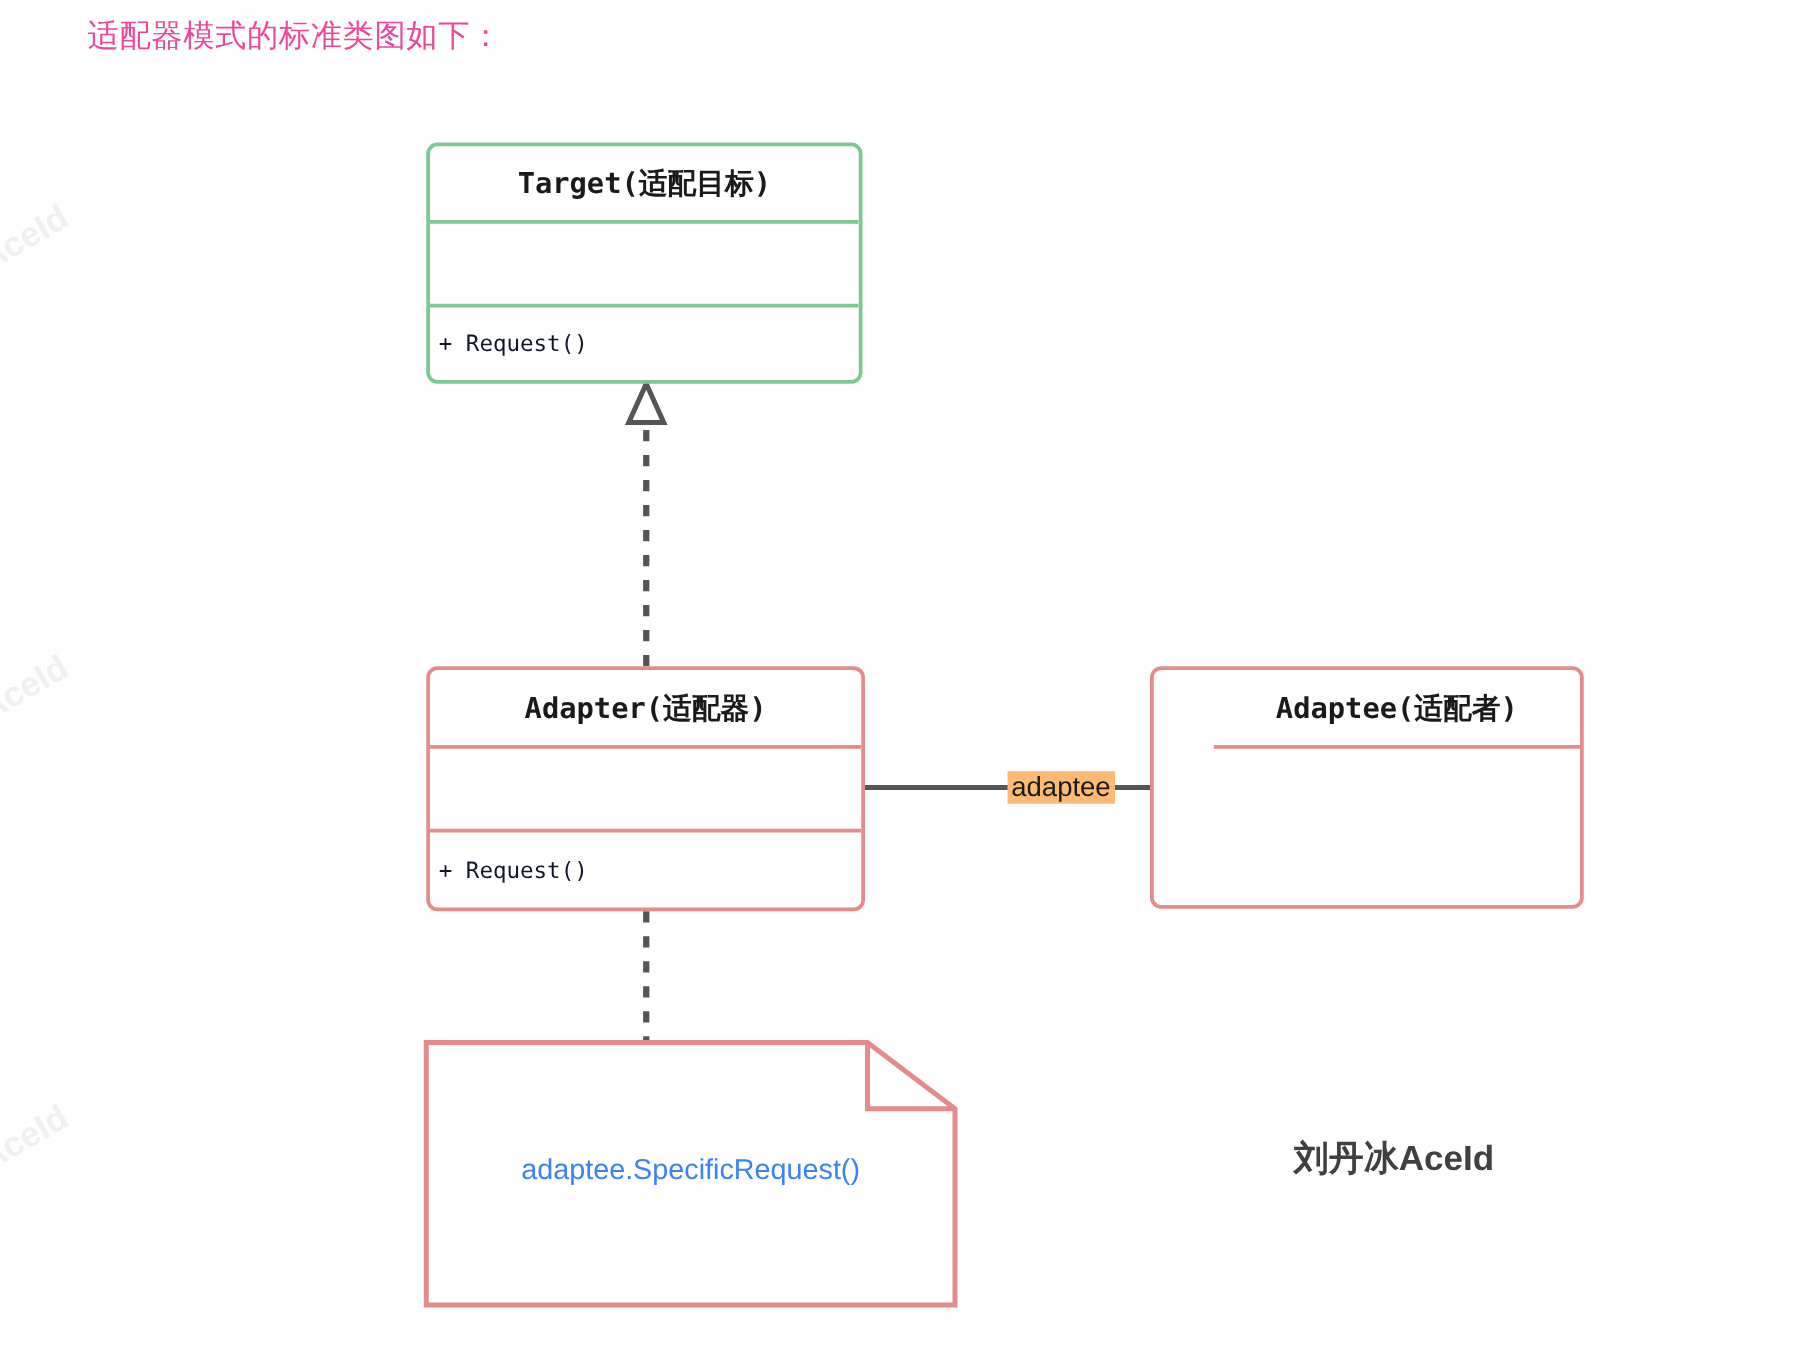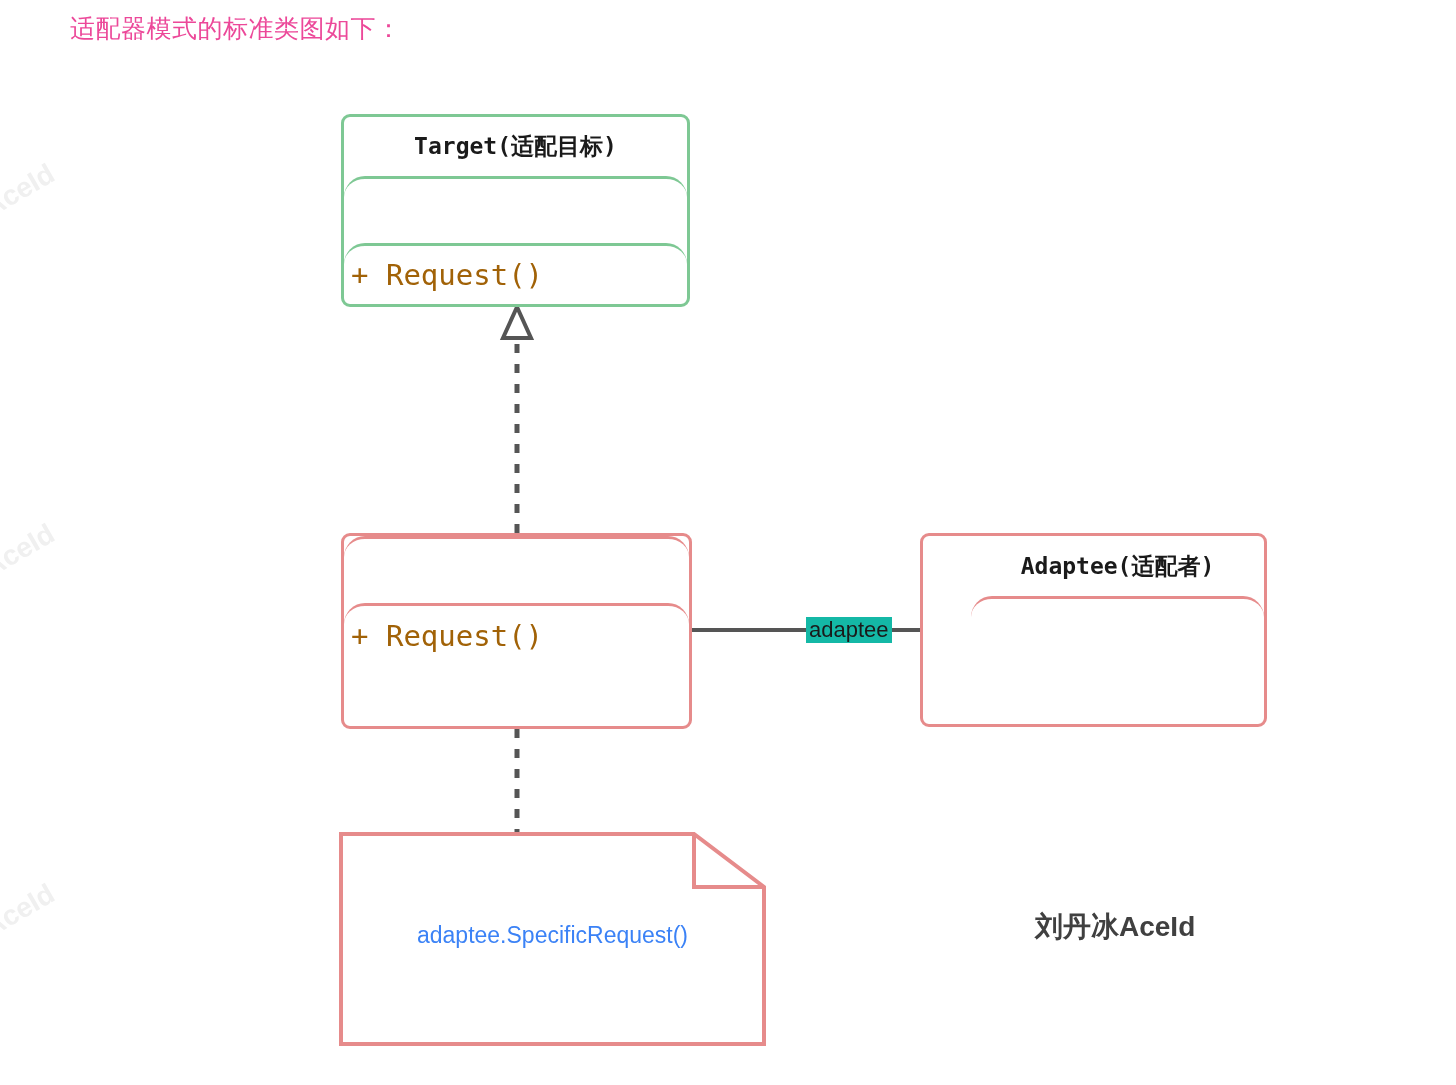--- a/index.html
+++ b/index.html
@@ -61,36 +61,35 @@
     position: absolute;
     box-sizing: border-box;
     background: #ffffff;
     border-radius: 9px;
     overflow: hidden;
   }
   .uml-class .compartment {
     box-sizing: border-box;
     display: flex;
     align-items: center;
-    border-radius: 21px;
   }
   .uml-class .compartment.title {
     justify-content: center;
     font-weight: bold;
     font-size: 23px;
     color: #1a1a1a;
     font-family: "DejaVu Sans Mono", monospace;
   }
   .uml-class .compartment.attrs {
     justify-content: flex-start;
   }
   .uml-class .compartment.ops {
     justify-content: flex-start;
-    font-size: 29px;
-    color: #a16207;
+    font-size: 18px;
+    color: #0f172a;
     font-family: "DejaVu Sans Mono", monospace;
     padding-left: 7px;
   }
 
   
   .uml-class.green { border: 3px solid #7ec894; }
   .uml-class.green .compartment.attrs,
   .uml-class.green .compartment.ops { border-top: 3px solid #7ec894; }
 
   
@@ -107,21 +106,21 @@
     height: 1085px;
     pointer-events: none;
   }
 
   
   .edge-label {
     position: absolute;
     font-size: 22px;
     color: #1a1a1a;
     font-family: "Liberation Sans", sans-serif;
-    background: #14b8a6;
+    background: #fdba74;
     padding: 0 3px;
     white-space: nowrap;
   }
 
   
   .uml-note {
     position: absolute;
     left: 341px;
     top: 833px;
     width: 423px;
@@ -178,20 +177,21 @@
 
 <div class="edge-label" style="left:806px; top:617px;">adaptee</div>
 
 <div class="uml-class green" style="left:341px; top:114px; width:349px; height:193px;">
   <div class="compartment title" style="height:59px;">Target(适配目标)</div>
   <div class="compartment attrs" style="height:67px;"></div>
   <div class="compartment ops" style="height:61px;">+ Request()</div>
 </div>
 
 <div class="uml-class pink" style="left:341px; top:533px; width:351px; height:196px;">
+  <div class="compartment title" style="height:60px;">Adapter(适配器)</div>
   <div class="compartment attrs" style="height:67px;"></div>
   <div class="compartment ops" style="height:63px;">+ Request()</div>
 </div>
 
 <div class="uml-class pink" style="left:920px; top:533px; width:347px; height:194px;padding-left:48px;">
   <div class="compartment title" style="height:60px;">Adaptee(适配者)</div>
   <div class="compartment attrs" style="height:67px;"></div>
 </div>
 
 <div class="uml-note">

